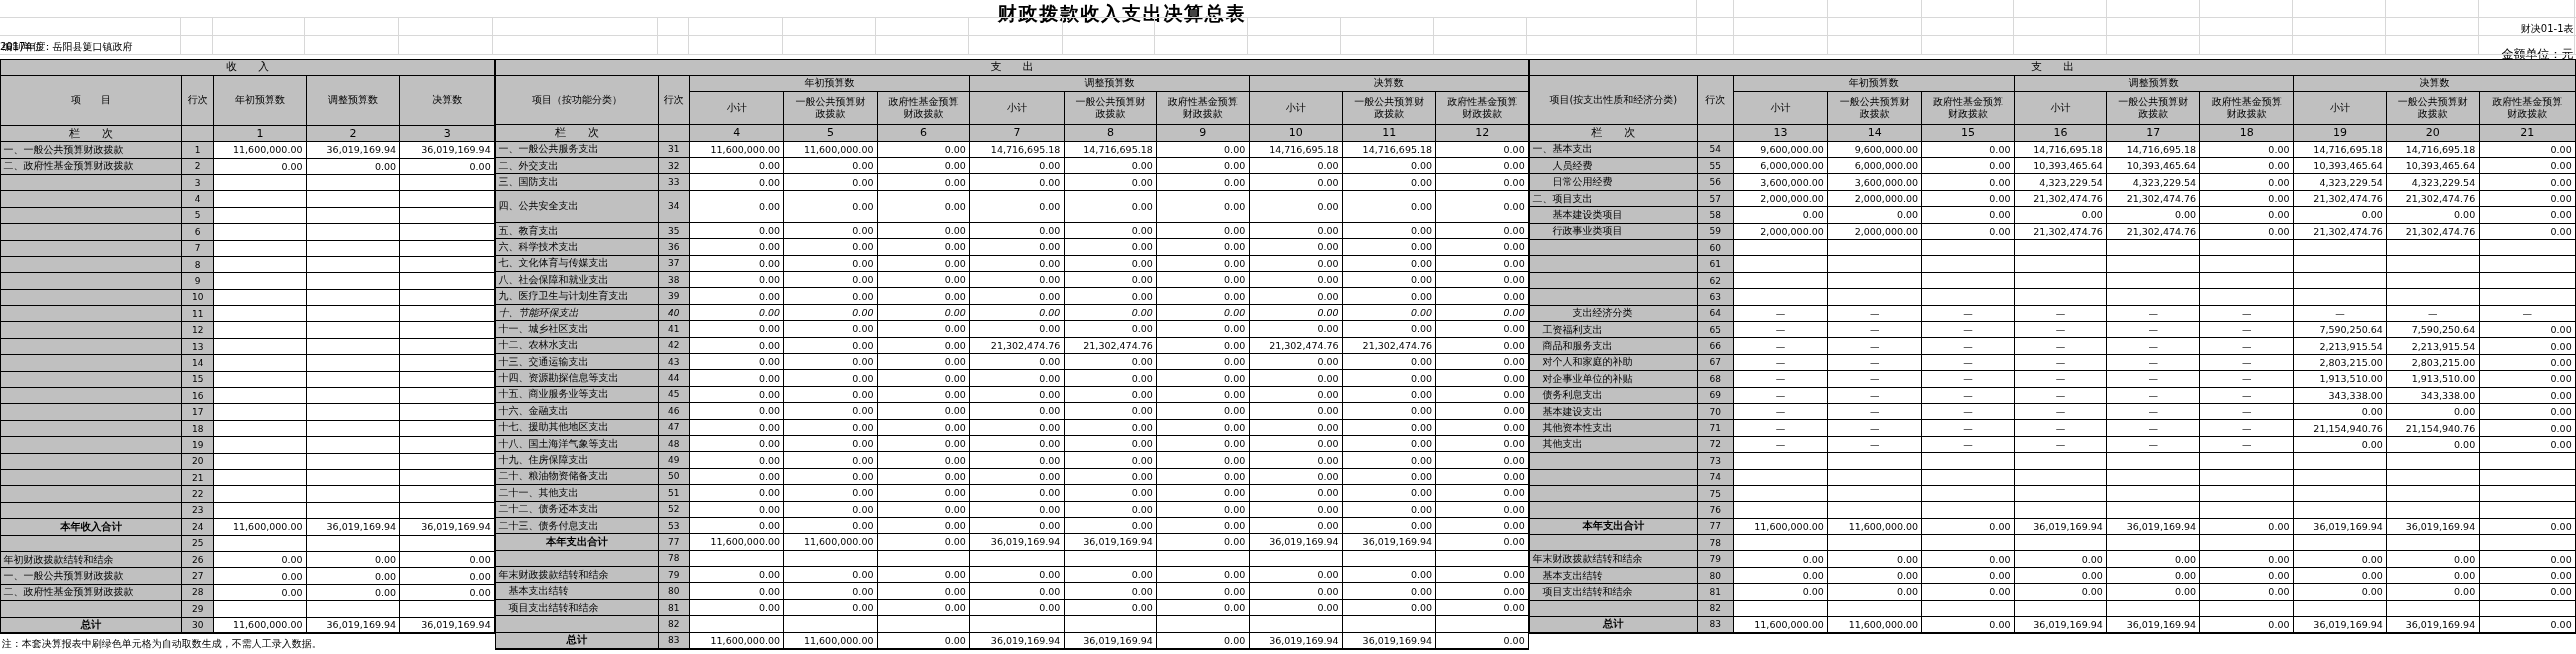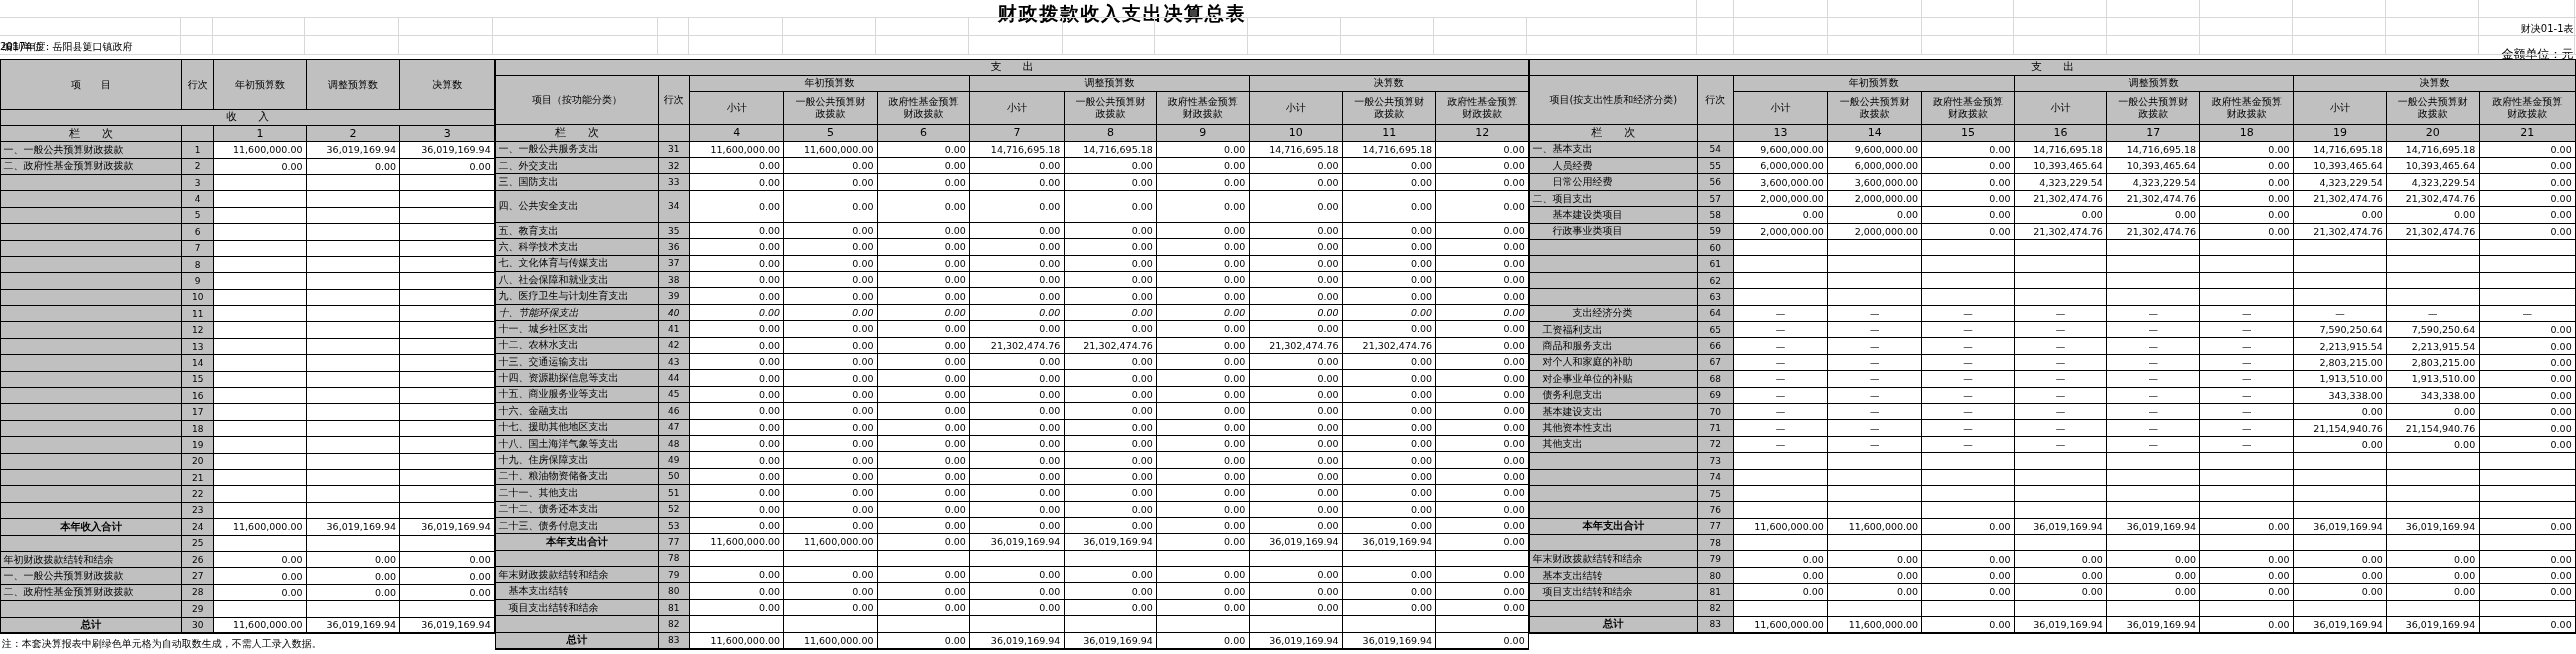--- a/index.html
+++ b/index.html
@@ -45,29 +45,29 @@
   <div class="t-note">注：本套决算报表中刷绿色单元格为自动取数生成，不需人工录入数据。</div>
 <table class="sec" style="left: 0px; width: 495px;">
       <colgroup>
         <col style="width: 180px;">
         <col style="width: 32px;">
         <col style="width: 92px;">
         <col style="width: 93px;">
         <col style="width: 94px;">
       </colgroup>
       <thead>
+        <tr style="height: 15.7px;">
+          <th class="band" colspan="5">收　　入</th>
+        </tr>
         <tr style="height: 50px;">
           <th class="hitem">项　　目</th>
           <th class="hrow">行次</th>
           <th class="hgrp">年初预算数</th>
           <th class="hgrp">调整预算数</th>
           <th class="hgrp">决算数</th>
-        </tr>
-        <tr style="height: 15.7px;">
-          <th class="band" colspan="5">收　　入</th>
         </tr>
         <tr style="height: 16.5px;">
           <th class="lane">栏　　次</th>
           <th class="lane"></th>
           <th class="lane">1</th>
           <th class="lane">2</th>
           <th class="lane">3</th>
         </tr>
       </thead>
       <tbody>

